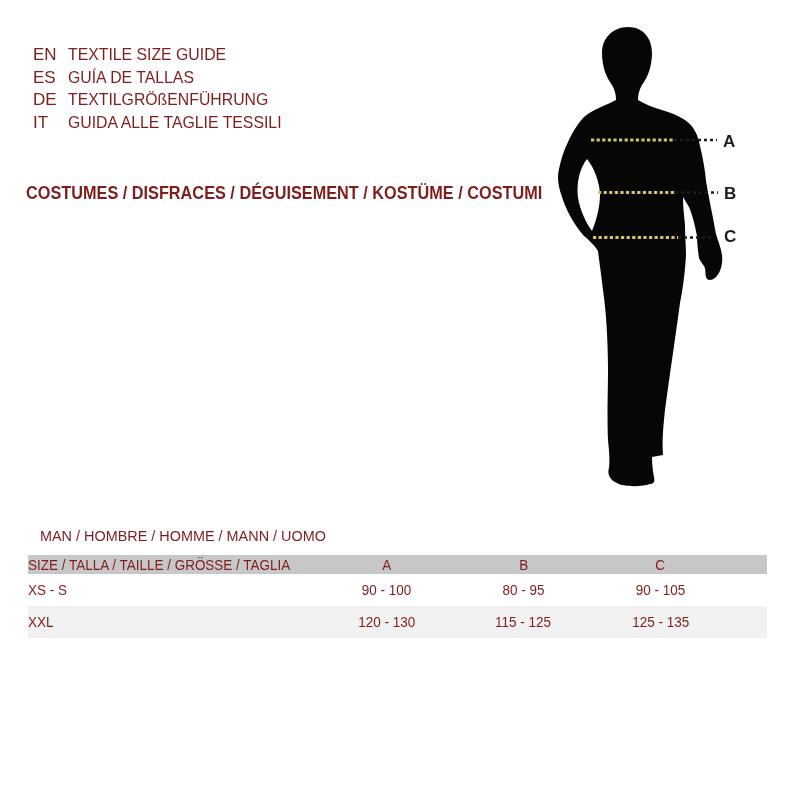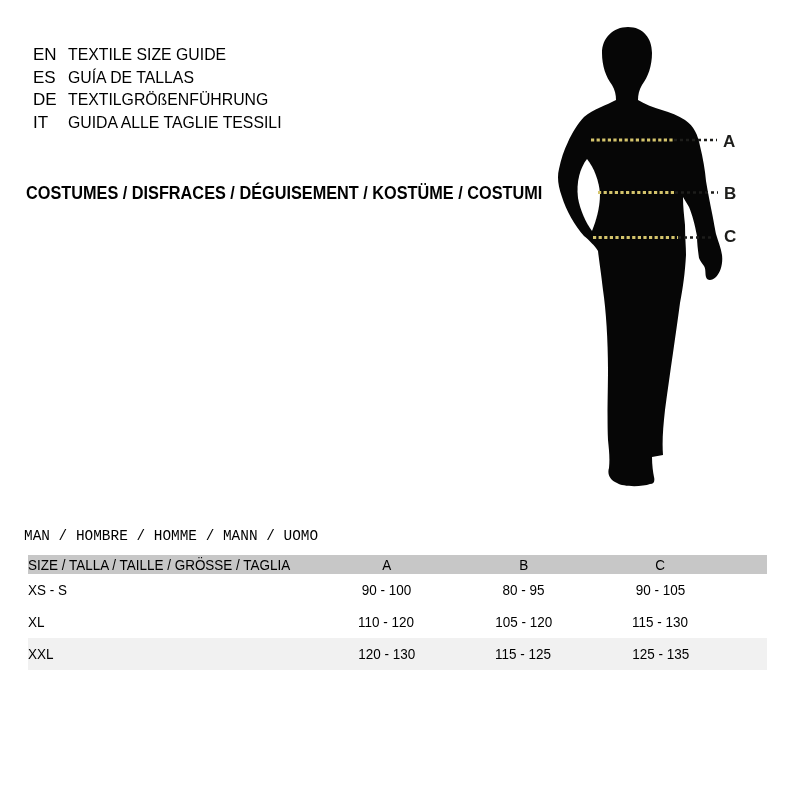--- a/index.html
+++ b/index.html
@@ -1,36 +1,36 @@
 <!DOCTYPE html>
 <html><head>
 <meta charset="utf-8">
 <style>
   html,body{margin:0;padding:0;background:#ffffff;}
   .canvas{
     position:relative;width:800px;height:800px;background:#ffffff;overflow:hidden;
-    font-family:"Liberation Sans",sans-serif;color:#000000;
+    font-family:"Liberation Sans",sans-serif;color:#7f1d1d;
   }
   .squeeze{display:inline-block;transform:scaleX(0.93);transform-origin:0 50%;white-space:nowrap;}
   .squeeze-c{display:inline-block;transform:scaleX(0.93);transform-origin:50% 50%;white-space:nowrap;}
 
   
   .lang-list{position:absolute;left:33px;top:44px;}
   .lang-row{display:flex;height:22.5px;align-items:center;font-size:17px;}
   .lang-code{width:35px;flex:0 0 35px;}
 
   
   .category{position:absolute;left:26px;top:183px;font-size:17.5px;font-weight:bold;}
 
   
   .figure-wrap{position:absolute;left:555px;top:10px;width:245px;height:495px;}
   .fig-label{font:bold 17px "Liberation Sans",sans-serif;fill:#1d1d1b;}
 
   
-  .man-title{position:absolute;left:24px;top:527px;font-size:15.5px;font-family:Liberation Mono, monospace;}
+  .man-title{position:absolute;left:40px;top:527px;font-size:15.5px;}
 
   
   .table{position:absolute;left:28px;top:555px;width:739px;font-size:14.5px;}
   .thead{display:flex;height:19px;align-items:center;background:#c7c7c7;}
   .trow{display:flex;height:32px;align-items:center;background:#ffffff;}
   .trow.alt{background:#f1f1f1;}
   .cell.size{width:290px;flex:0 0 290px;box-sizing:border-box;}
   .cell.col{width:137px;flex:0 0 137px;text-align:center;}
 
   
@@ -139,26 +139,20 @@
       <div class="cell col"><span class="squeeze-c">A</span></div>
       <div class="cell col"><span class="squeeze-c">B</span></div>
       <div class="cell col"><span class="squeeze-c">C</span></div>
     </div>
     <div class="trow">
       <div class="cell size"><span class="squeeze">XS - S</span></div>
       <div class="cell col"><span class="squeeze-c">90 - 100</span></div>
       <div class="cell col"><span class="squeeze-c">80 - 95</span></div>
       <div class="cell col"><span class="squeeze-c">90 - 105</span></div>
     </div>
-    <div class="trow">
-      <div class="cell size"><span class="squeeze">XL</span></div>
-      <div class="cell col"><span class="squeeze-c">110 - 120</span></div>
-      <div class="cell col"><span class="squeeze-c">105 - 120</span></div>
-      <div class="cell col"><span class="squeeze-c">115 - 130</span></div>
-    </div>
     <div class="trow alt">
       <div class="cell size"><span class="squeeze">XXL</span></div>
       <div class="cell col"><span class="squeeze-c">120 - 130</span></div>
       <div class="cell col"><span class="squeeze-c">115 - 125</span></div>
       <div class="cell col"><span class="squeeze-c">125 - 135</span></div>
     </div>
   </div>
 
 
 </div>

